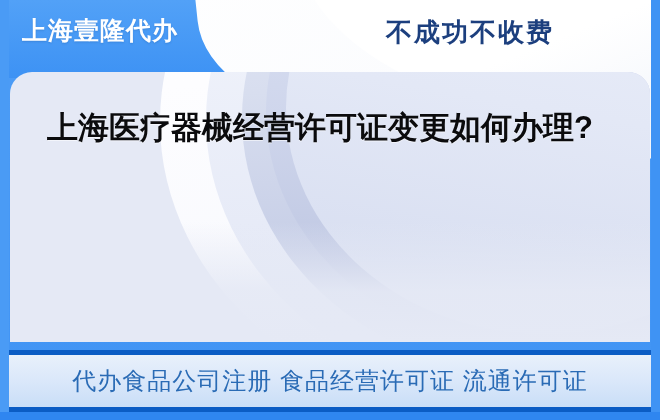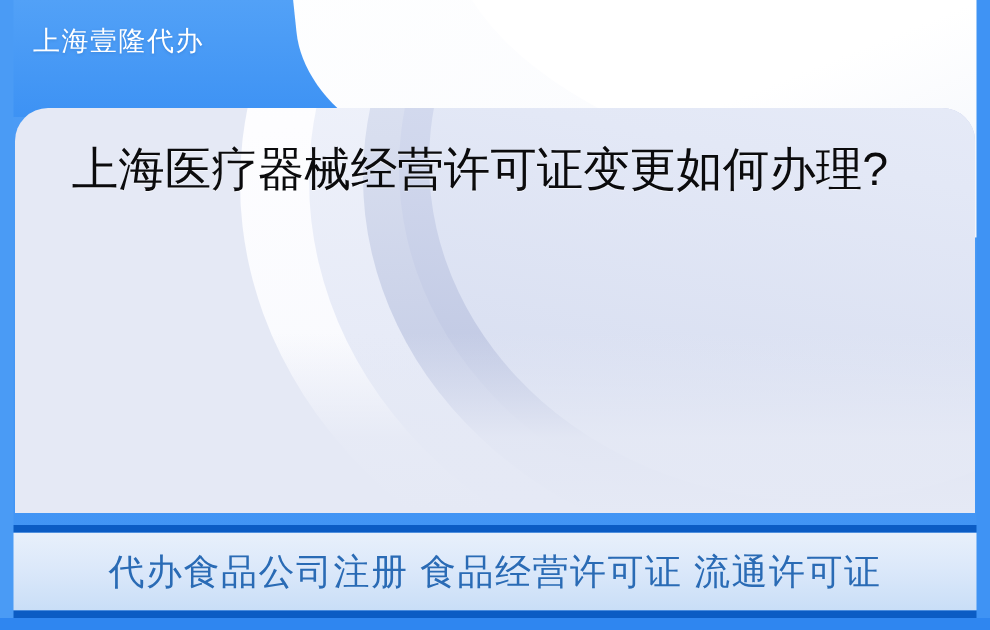--- a/index.html
+++ b/index.html
@@ -14,21 +14,21 @@
   }
 
   
   .hdr-band{
     position:absolute;left:0;top:0;width:660px;height:78px;
     background:linear-gradient(180deg,#52a1f7 0%,#3d92f4 100%);
     z-index:2;
   }
   .hdr-left{
     position:absolute;left:22px;top:18px;z-index:6;
-    color:#ffffff;font-size:18px;font-weight:400;
+    color:#ffffff;font-size:25px;font-weight:700;
     letter-spacing:1px;line-height:1;
     text-shadow:0 1px 2px rgba(20,70,140,.25);
     white-space:nowrap;
   }
   
   .swoosh{
     position:absolute;z-index:3;
     top:-120px;right:-60px;width:520px;height:300px;
     background:linear-gradient(160deg,#ffffff 0%,#fbfcfe 55%,#f2f5fb 100%);
     border-radius:0 0 0 100% / 0 0 0 62%;
@@ -82,23 +82,23 @@
     border-radius:50%;
     background:linear-gradient(190deg,#eef1fb 0%,#e3e8f6 50%,#d4dbef 100%);
   }
   
   .card-fade{
     position:absolute;left:0;bottom:0;width:100%;height:120px;
     background:linear-gradient(180deg,rgba(229,233,245,0) 0%,rgba(229,233,245,.92) 58%,#e5e9f5 100%);
   }
 
   .title{
-    position:absolute;z-index:9;left:30px;top:93px;width:580px;
+    position:absolute;z-index:9;left:30px;top:108px;width:580px;
     text-align:center;color:#0b0b0d;
-    font-size:31px;font-weight:400;line-height:1.30;
+    font-size:31px;font-weight:700;line-height:1.30;
     letter-spacing:0px;
     text-shadow:0 1px 0 rgba(255,255,255,.55);
   }
 
   
   .botbar{
     position:absolute;left:8px;bottom:8px;width:644px;height:62px;z-index:8;
     background:linear-gradient(180deg,#e8f0fb 0%,#dbe8fa 48%,#c9def7 100%);
     border-top:5px solid #0b5cc4;
     border-bottom:5px solid #0b5cc4;
@@ -118,20 +118,21 @@
 
 <div id="banner">
 
   <div class="hdr-band"></div>
 
   <div class="swoosh"></div>
   <div class="swoosh2"></div>
 
   <div class="hdr-left">上海壹隆代办</div>
 
+  <div class="hdr-right">不成功不收费</div>
 
   <div class="card">
     <div class="arc-outer"></div>
     <div class="arc-outer2"></div>
     <div class="arc-inner"></div>
     <div class="arc-inner2"></div>
     <div class="arc-hilite"></div>
     <div class="card-fade"></div>
   </div>
 

